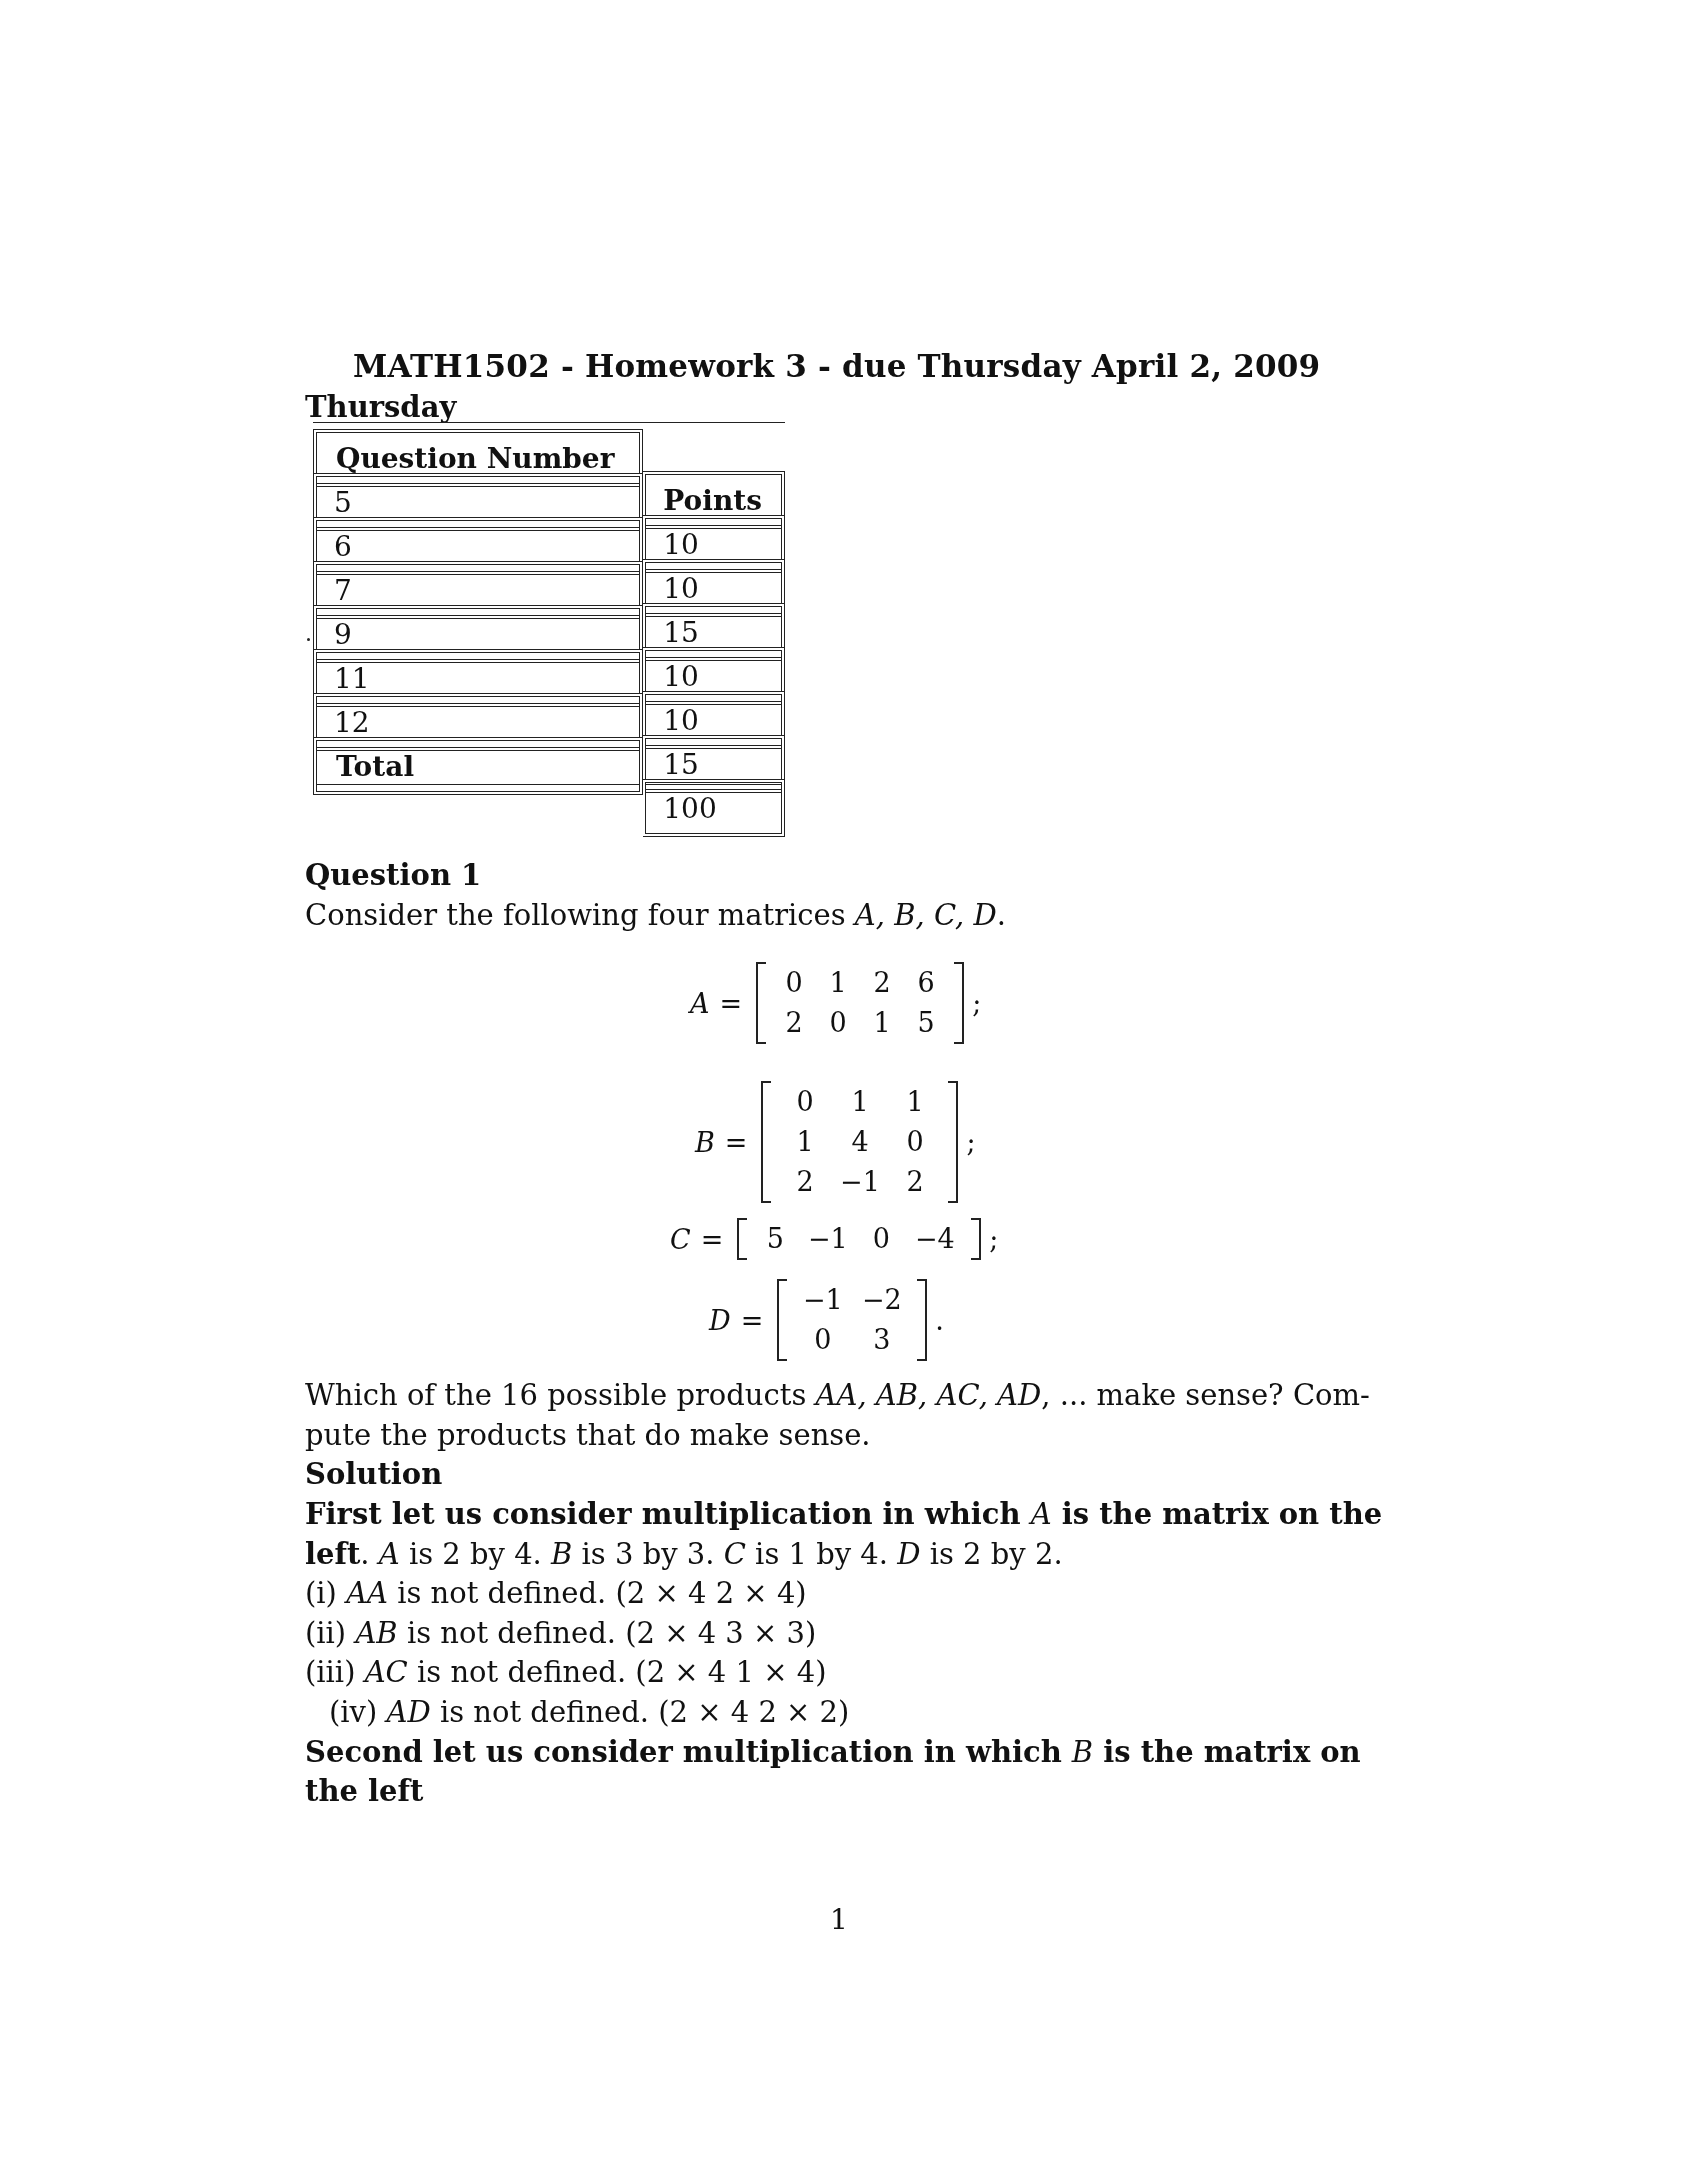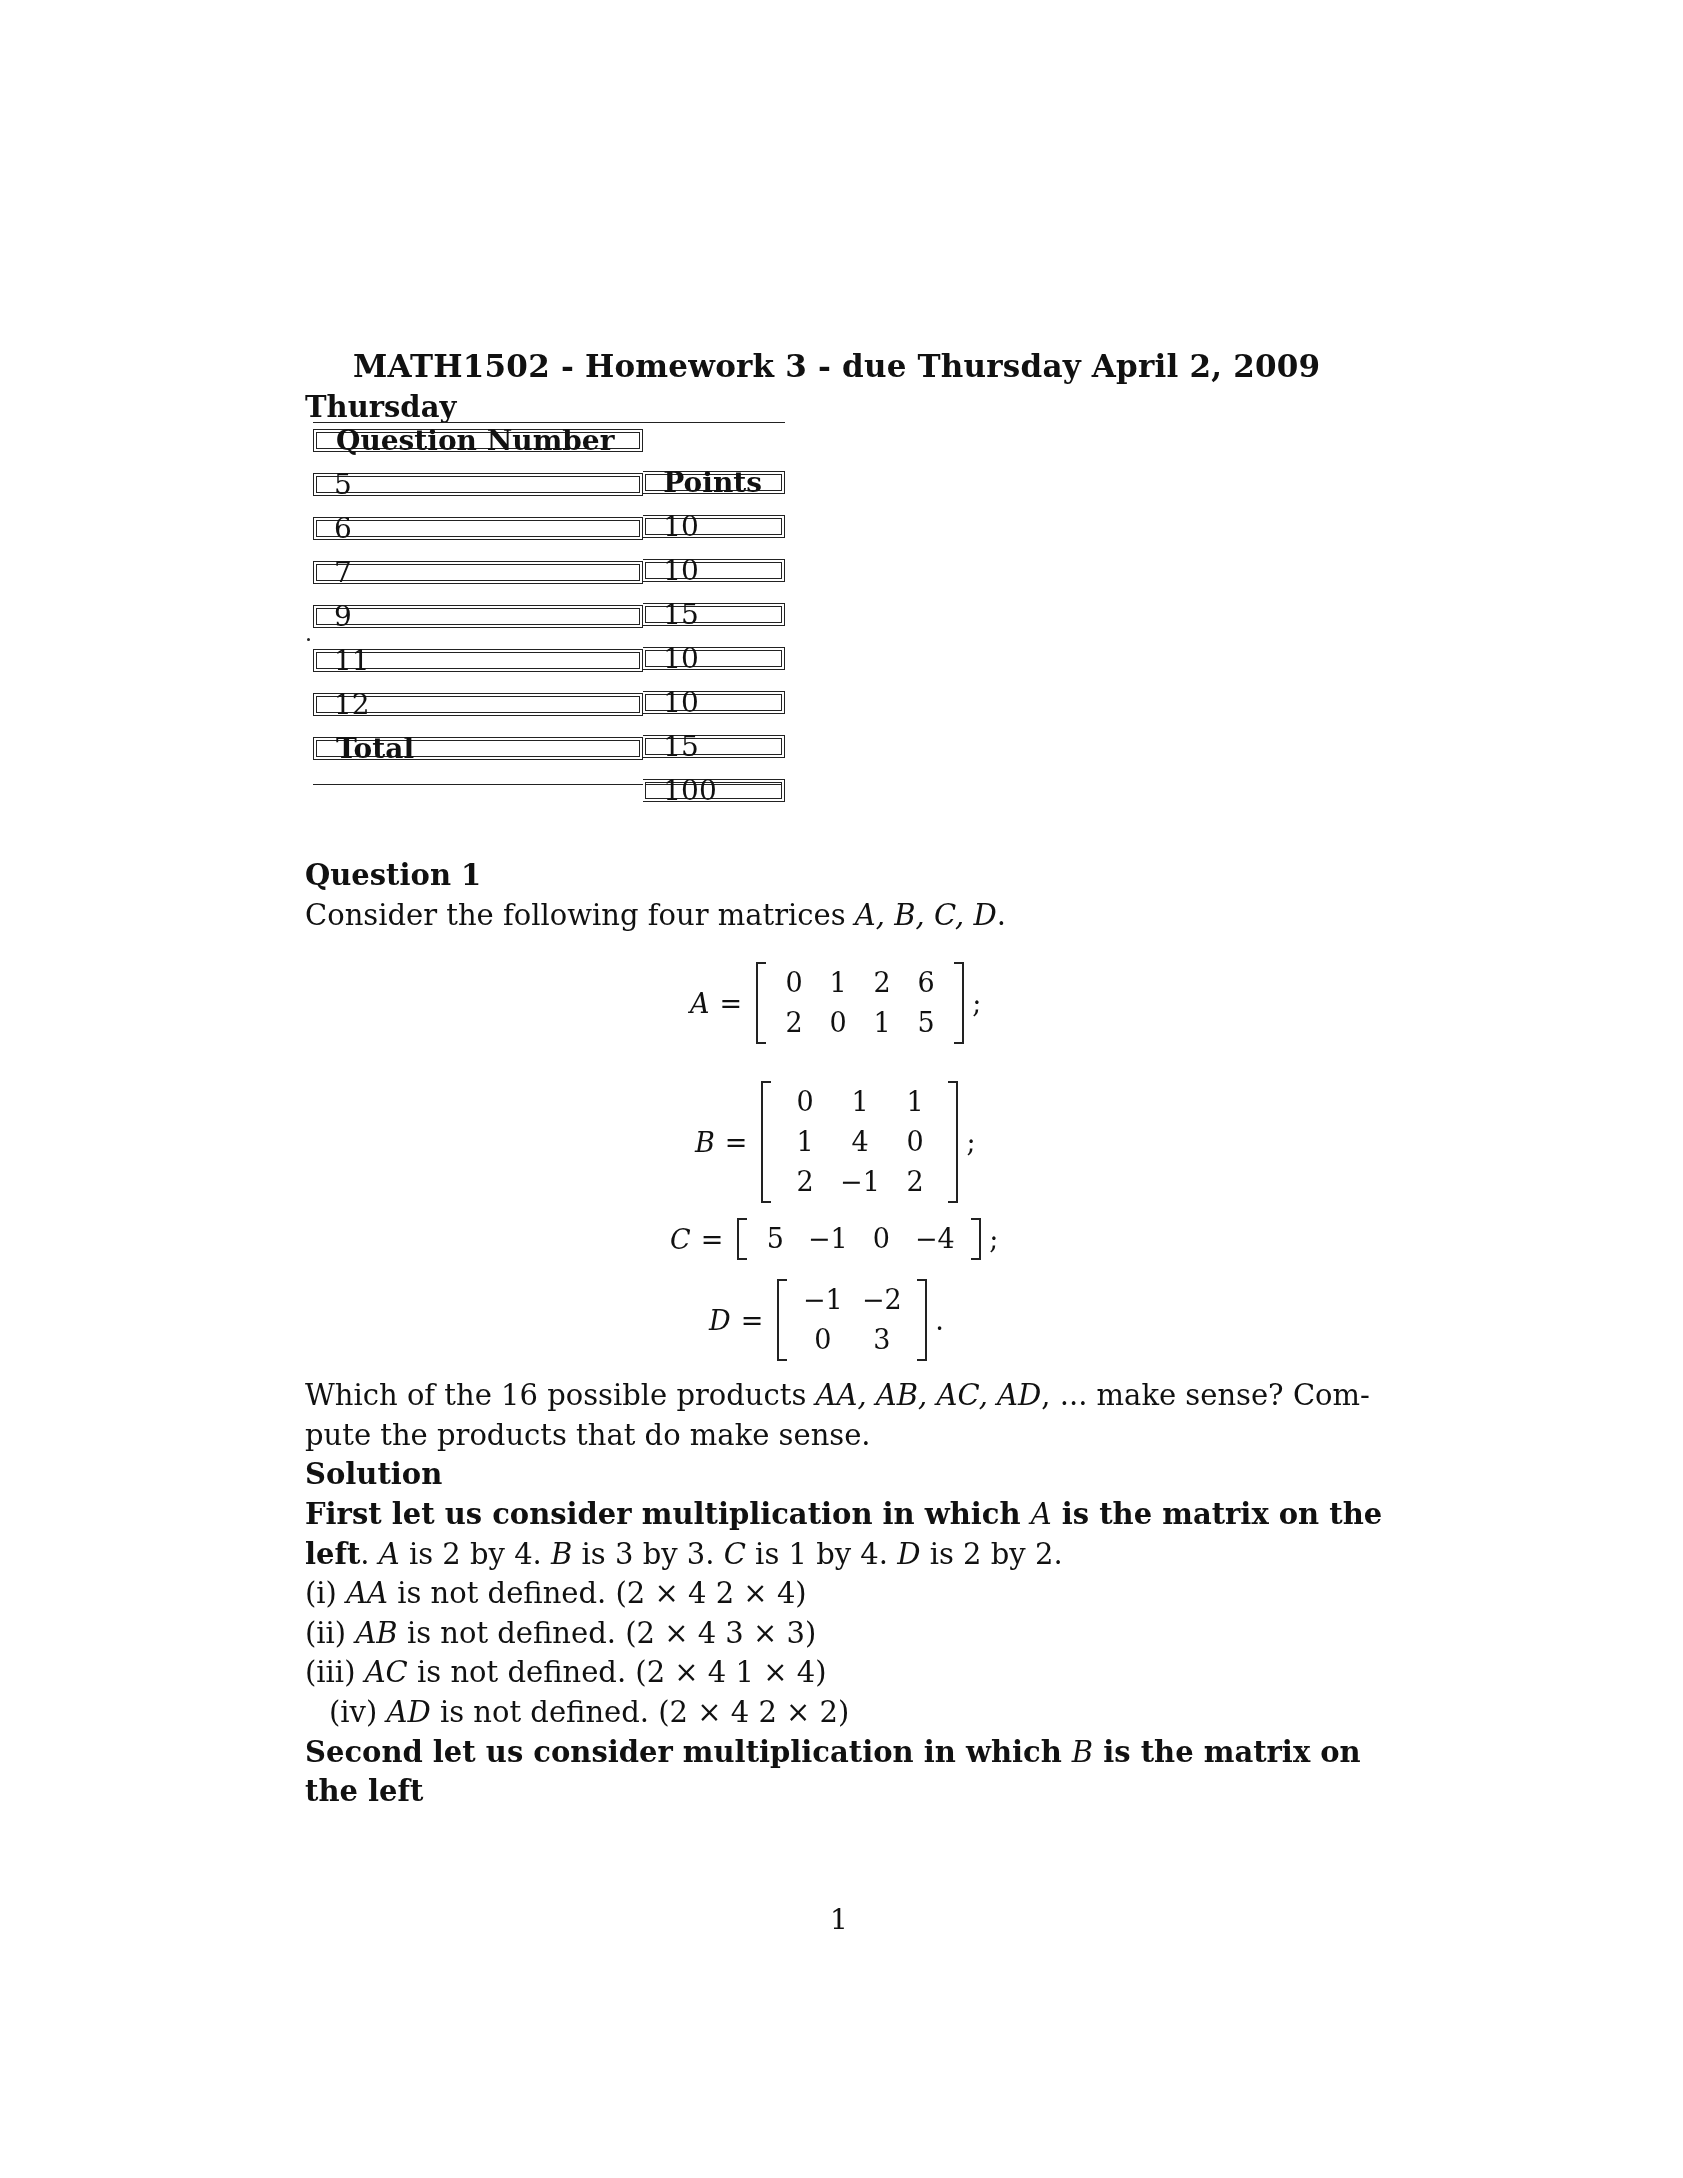--- a/index.html
+++ b/index.html
@@ -7,21 +7,21 @@
          font-family:"DejaVu Serif", "Liberation Serif", serif; color:#111; }
   .abs { position:absolute; }
   .title { left:353px; top:348px; font-size:31px; font-weight:bold; white-space:nowrap; letter-spacing:0.2px; }
   .bold-head { font-weight:bold; font-size:29px; }
   .line { left:305px; font-size:29px; white-space:nowrap; line-height:40px; }
   .solutions { left:305px; top:387px; }
   
   .tbl { left:313px; top:422px; width:472px; border-top:1px solid #222; border-bottom:1px solid #222; padding:3px 0; }
   .tbl-row { display:flex; height:41px; margin:3px 0; }
   .cell { border:1px solid #222; box-shadow: inset 0 0 0 2px #fff, inset 0 0 0 3px #222; box-sizing:border-box;
-          font-size:28px; display:flex; align-items:center; height:23px; }
+          font-size:28px; display:flex; align-items:center; height:58px; }
   .cell.q { width:331px; padding-left:20px; }
   .cell.p { width:142px; padding-left:20px; border-left:none;margin-top:42px; }
   .cell.head { font-weight:bold; }
   .cell.q.head { padding-left:22px; }
   .stray-dot { left:307px; top:638px; width:3px; height:3px; background:#222; border-radius:50%; }
   
   .mat { display:flex; align-items:center; font-size:27px; white-space:nowrap; }
   .mat .lhs { font-style:italic; margin-right:10px; }
   .mat .eq { margin-right:14px; }
   .bracket { position:relative; display:inline-grid; column-gap:0; row-gap:2px; padding:2px 16px; }

